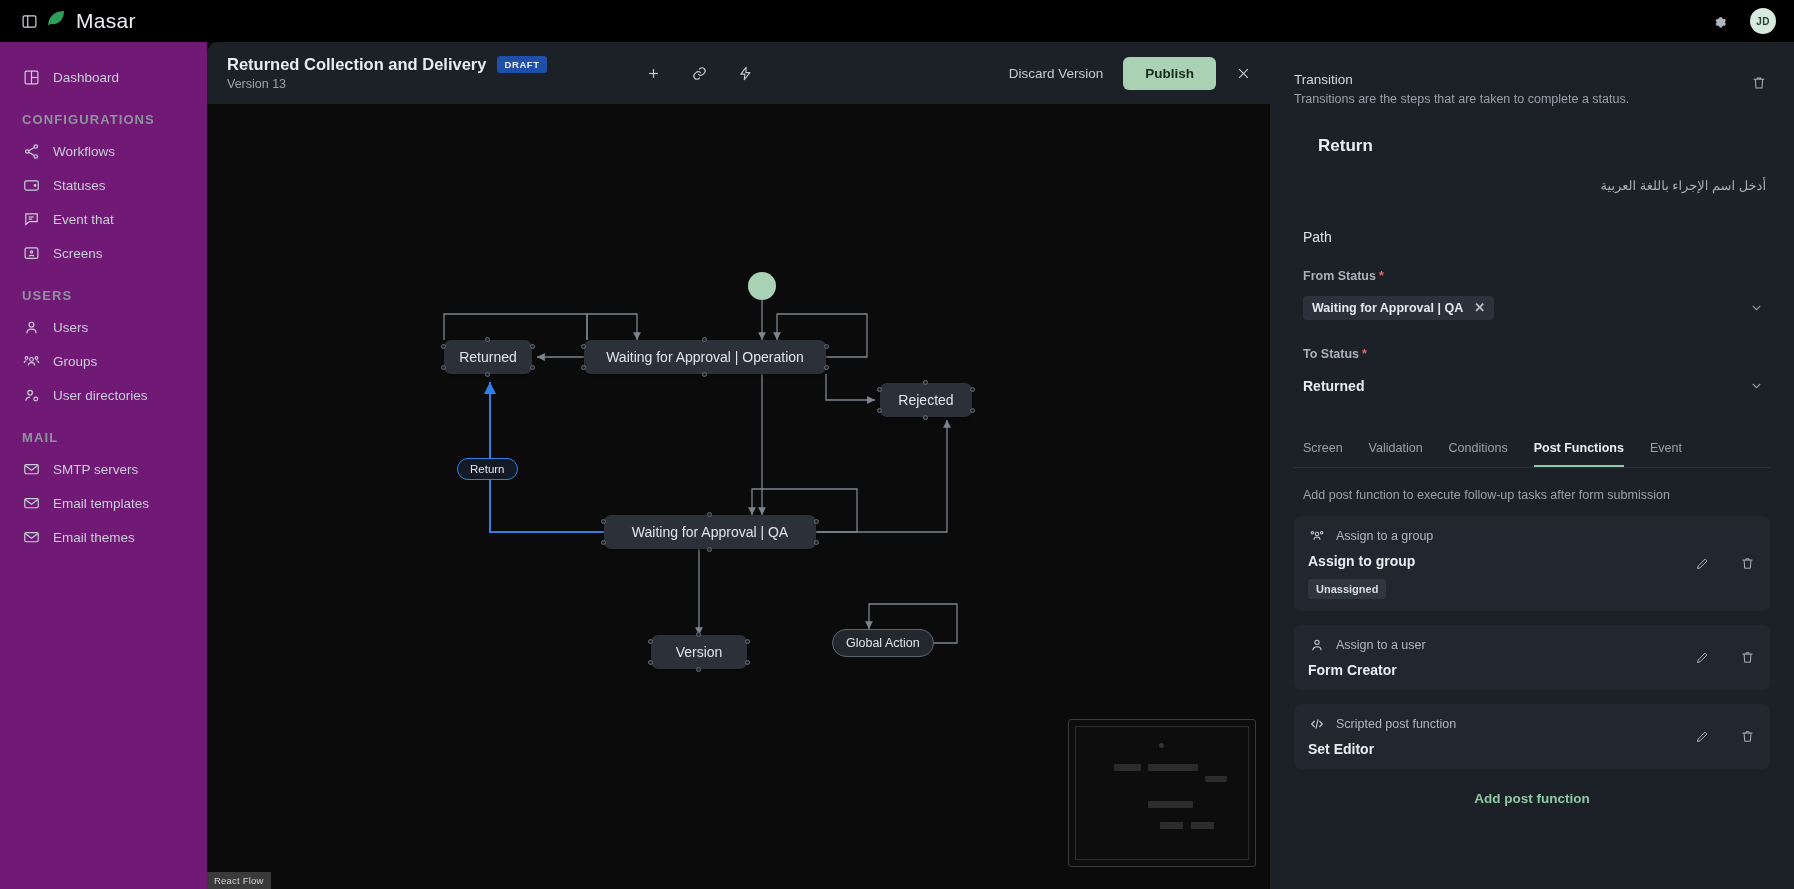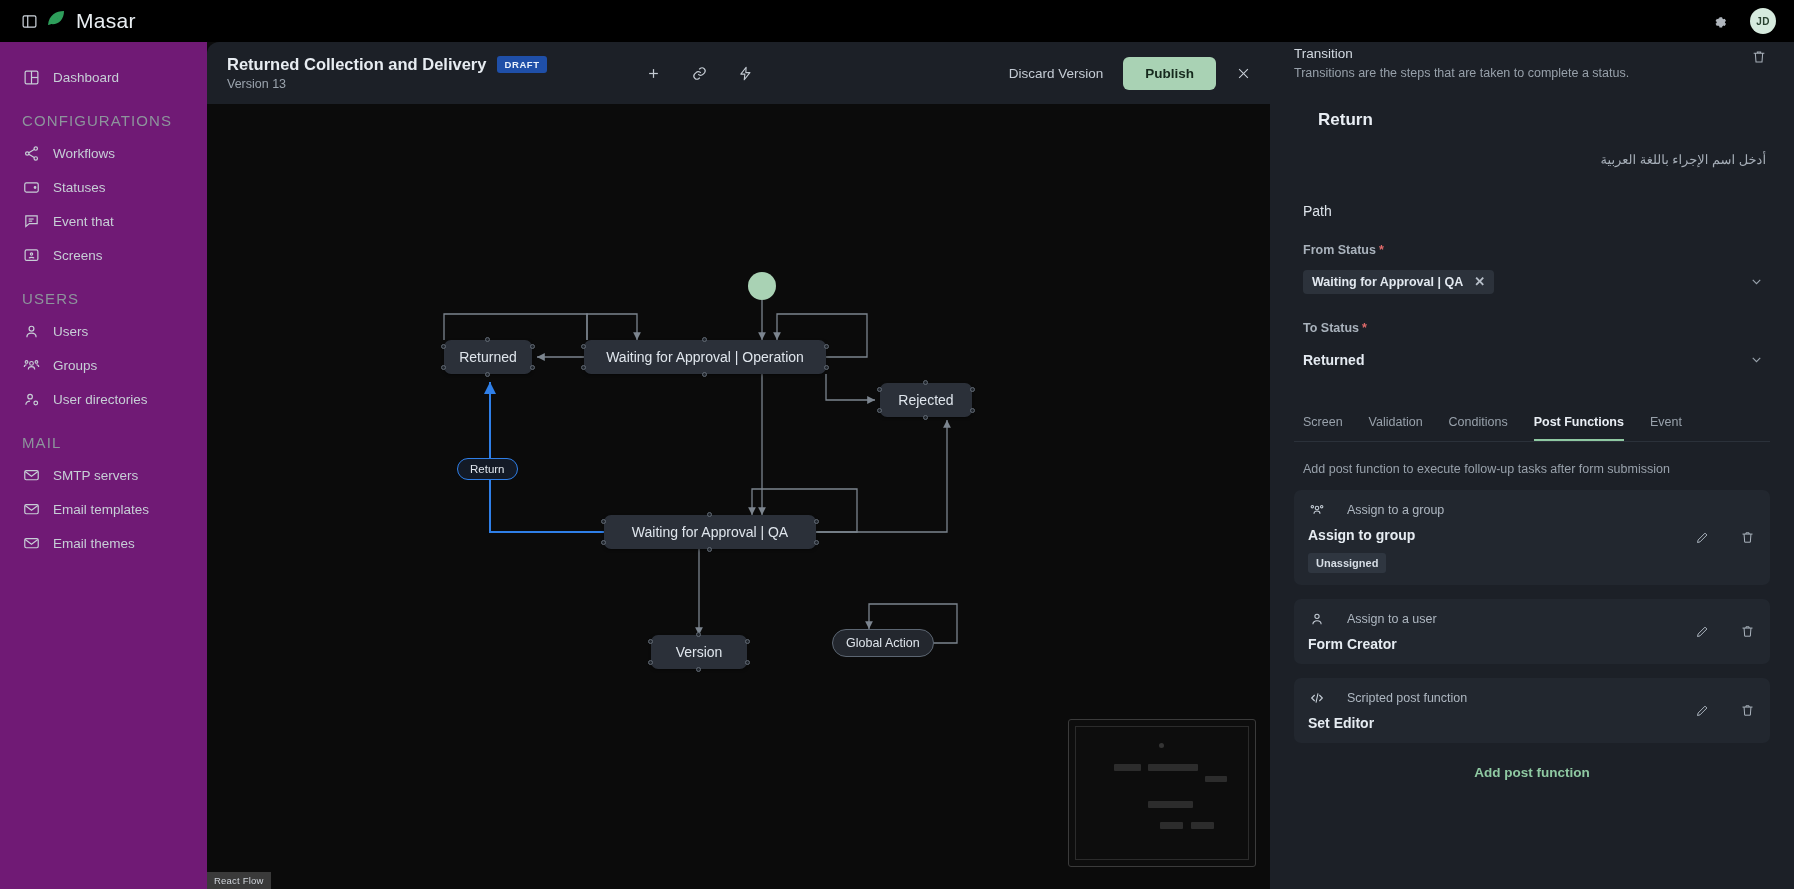--- a/index.html
+++ b/index.html
@@ -37,22 +37,22 @@
     padding: 8px 0 0 0; overflow: hidden;
   }
   .nav-item {
     display: flex; align-items: center; gap: 13px;
     height: 34px; padding: 0 14px 0 22px; cursor: pointer;
     color: #c7ced6; font-size: 13.5px; white-space: nowrap;
   }
   .nav-icon { width: 18px; height: 18px; flex: 0 0 18px; display: flex; align-items: center; justify-content: center; }
   .nav-icon svg { display: block; }
   .nav-section {
-    font-size: 15px; letter-spacing: 1.1px; color: #8d949c;
-    padding: 18px 0 7px 22px; font-weight: 400;
+    font-size: 13px; letter-spacing: 1.1px; color: #8d949c;
+    padding: 18px 0 7px 22px; font-weight: 700;
   }
   .nav-top { margin-top: 10px; }
 
   
   .center { flex: 1; min-width: 0; position: relative; background: #0b0b0b; }
 
   .editor-header {
     position: absolute; top: 0; left: 0; right: 0; height: 62px;
     background: #1c2027; border-top-left-radius: 12px;
     display: flex; align-items: center; padding: 0 16px 0 20px; z-index: 12;
@@ -120,21 +120,21 @@
 
   .reactflow-attr {
     position: absolute; left: 0; bottom: 0;
     background: #3a3a3a; color: #cfd4da; font-size: 9.5px;
     padding: 3px 7px; letter-spacing: .2px;
   }
 
   
   .rpanel {
     width: 524px; flex: 0 0 524px; background: #1c2027;
-    padding: 4px 24px 0 24px; overflow-y: auto; position: relative;
+    padding: 30px 24px 0 24px; overflow-y: auto; position: relative;
   }
   .rp-head { display: flex; align-items: flex-start; }
   .rp-head-text { flex: 1; }
   .rp-kicker { font-size: 13.5px; color: #d2d9e1; margin-bottom: 5px; }
   .rp-sub { font-size: 12.5px; color: #97a0aa; }
   .rp-trash { width: 22px; height: 22px; display:flex; align-items:center; justify-content:center; cursor:pointer; color:#a6aeb8; }
   .rp-name {
     font-size: 17px; font-weight: 700; color: #e8edf3;
     margin: 30px 0 0 24px;
   }
@@ -167,21 +167,21 @@
     cursor: pointer; border-bottom: 2px solid transparent; white-space: nowrap;
   }
   .tab.active { color: #e9eef4; font-weight: 700; border-bottom-color: #8fc9a2; }
 
   .hint { font-size: 12.5px; color: #98a1ab; margin: 20px 0 0 9px; }
 
   .pf-card {
     background: #22272f; border-radius: 7px; margin-top: 14px;
     padding: 11px 14px 12px 14px; position: relative;
   }
-  .pf-top { display: flex; align-items: center; gap: 22px; }
+  .pf-top { display: flex; align-items: center; gap: 11px; }
   .pf-type { font-size: 12.5px; color: #aeb7c1; }
   .pf-icon { width: 17px; height: 17px; display:flex; align-items:center; justify-content:center; color:#c4ccd5; }
   .pf-name { font-size: 14px; font-weight: 700; color: #e6ecf2; margin-top: 9px; }
   .pf-tag {
     display: inline-block; margin-top: 10px; background: #2f3640;
     color: #d6dde5; font-size: 11px; font-weight: 600; padding: 4px 8px; border-radius: 3px;
   }
   .pf-actions { position: absolute; right: 14px; top: 50%; transform: translateY(-50%); display: flex; gap: 27px; }
   .pf-act { width: 18px; height: 18px; display:flex; align-items:center; justify-content:center; cursor:pointer; color:#aab3bd; }
 

